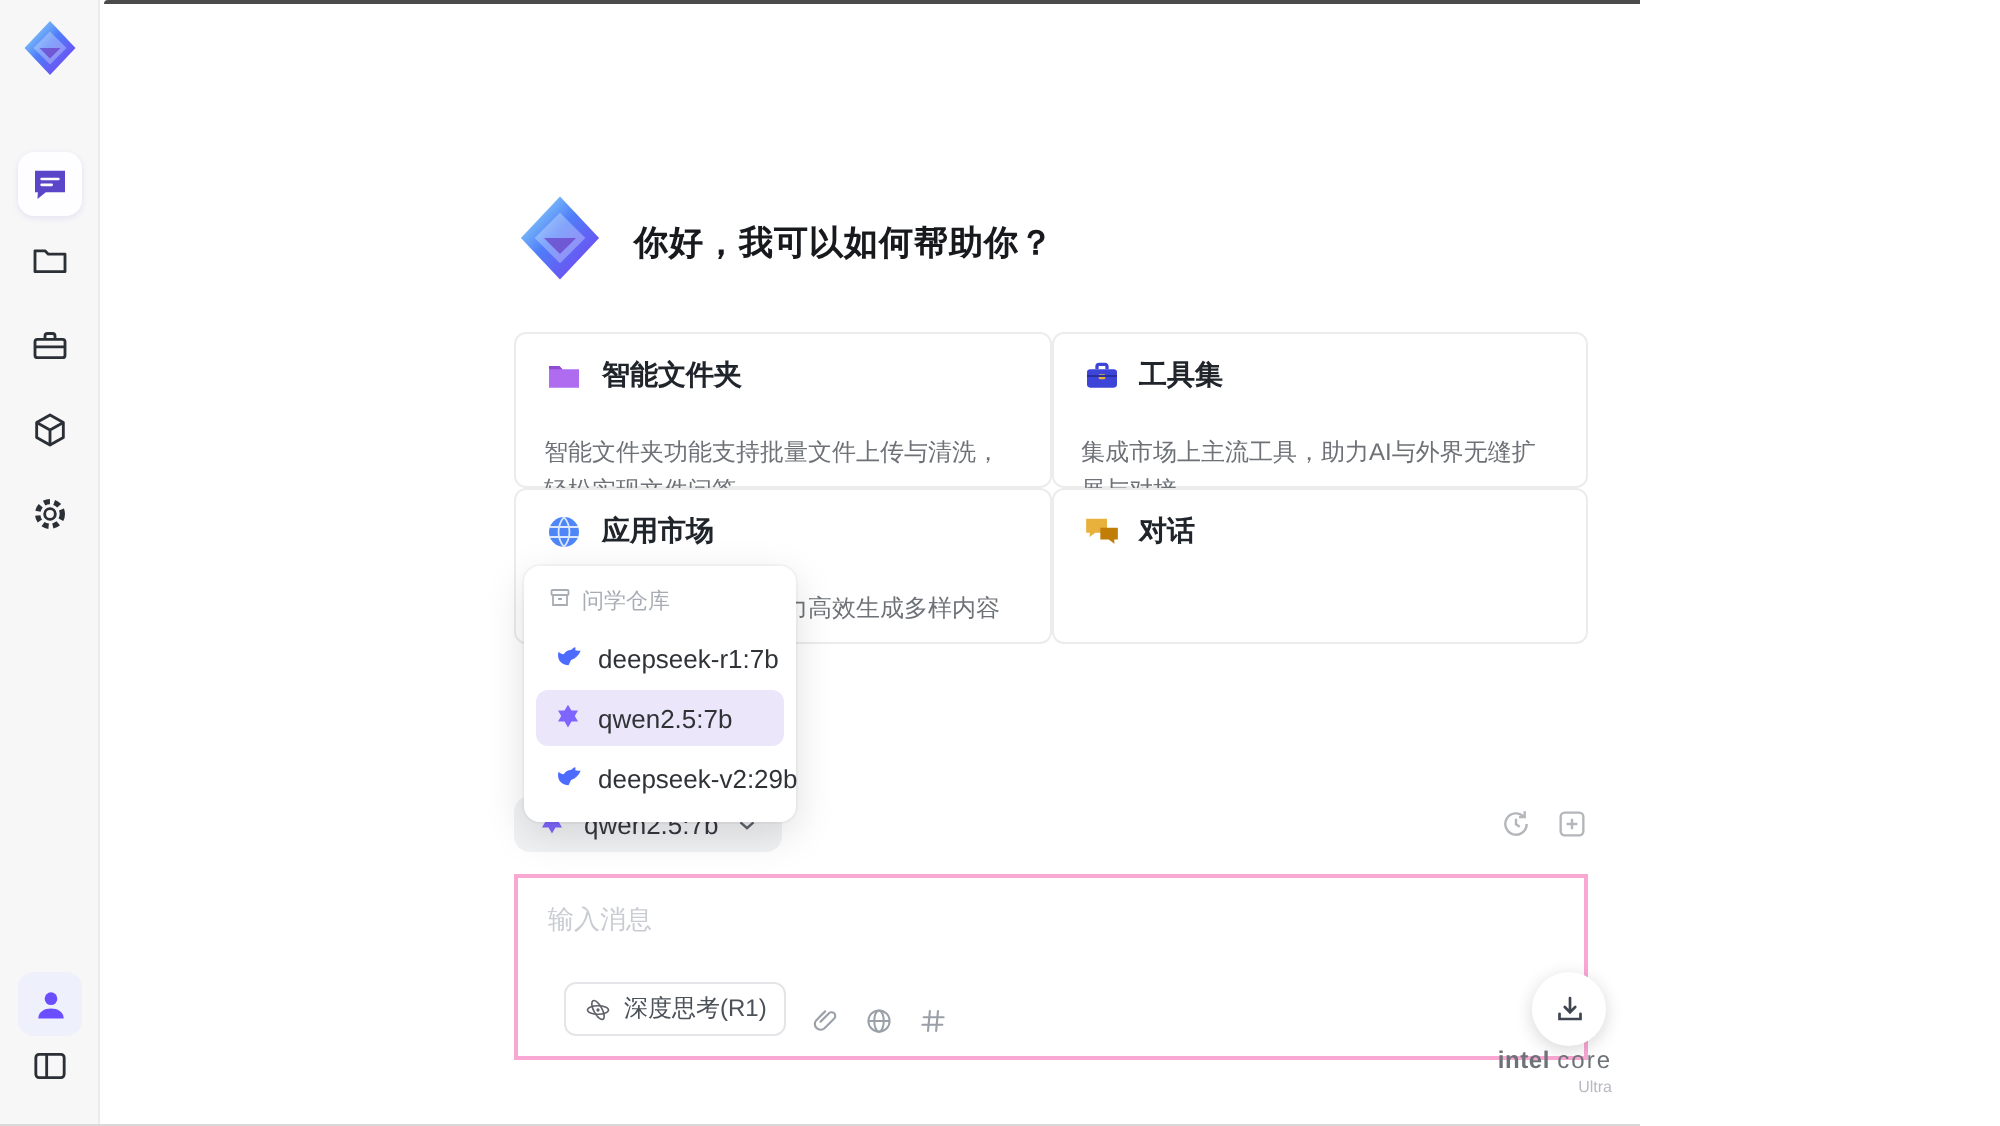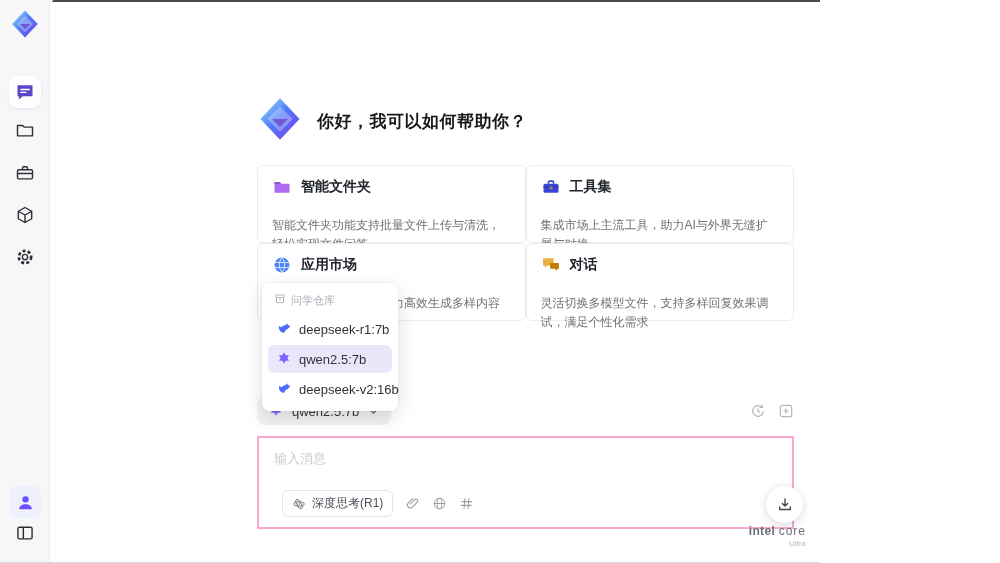--- a/index.html
+++ b/index.html
@@ -37,21 +37,21 @@
               padding:6px 11px;font-size:13px;color:#33373d;cursor:pointer;}
   .ctrl-icons{margin-left:auto;display:flex;align-items:center;gap:12px;}
   .ctrl-icons svg{display:block;cursor:pointer;}
 
   .input-box{margin-top:11px;height:93px;border:2px solid #f9a8d4;border-radius:0;
              position:relative;box-sizing:border-box;background:#fff;}
   .input-box textarea{position:absolute;top:10px;left:13px;right:13px;width:calc(100% - 26px);
              height:42px;border:none;outline:none;resize:none;background:transparent;
              font:13px "Liberation Sans",sans-serif;color:#333;}
   .input-box textarea::placeholder{color:#c9ccd2;}
-  .toolbar{position:absolute;left:13px;right:5px;bottom:10px;display:flex;align-items:center;gap:12px;padding-left:10px;}
+  .toolbar{position:absolute;left:13px;right:5px;bottom:10px;display:flex;align-items:flex-end;gap:12px;padding-left:10px;}
   .think-pill{display:flex;align-items:center;gap:6px;border:1px solid #e4e5e8;border-radius:6px;
               padding:4px 9px;font-size:12px;color:#4b5158;background:#fff;cursor:pointer;}
   .send-btn{margin-left:auto;cursor:pointer;display:flex;}
 
   
   .dropdown{position:absolute;left:262px;top:283px;width:136px;background:#fff;border-radius:8px;
             box-shadow:0 6px 20px rgba(0,0,0,.13),0 0 0 1px rgba(0,0,0,.03);
             padding:8px 6px 8px;z-index:5;box-sizing:border-box;}
   .dd-header{display:flex;align-items:flex-start;gap:5px;font-size:11px;color:#a8adb4;padding:2px 6px 5px;}
   .dd-item{display:flex;align-items:center;gap:7px;font-size:13px;color:#2f3338;
@@ -190,21 +190,20 @@
       </div>
 
       <div class="card">
         <div class="card-head">
           <svg viewBox="0 0 24 24" width="20" height="20">
             <path d="M2.5 4h12.5v8.5H8L4.5 15l.2-2.5H2.5z" fill="#e8b13c"></path>
             <path d="M11 9.5h10.5v7h-2.2l.2 2.5-3.5-2.5H11z" fill="#c07d08"></path>
           </svg>
           <span class="card-title">对话</span>
         </div>
-        <div class="card-desc">灵活切换多模型文件，支持多样回复效果调试，满足个性化需求</div>
       </div>
     </div>
 
     <div class="controls">
       <div class="model-pill">
         <svg viewBox="0 0 24 24" width="16" height="16">
           <path d="M12 2l2.6 4.4H19.5l-2.4 4.1 2.4 4.1h-4.9L12 19.2l-2.6-4.6H4.5l2.4-4.1L4.5 6.4h4.9z" fill="#6b4eff" opacity="0.85"></path>
         </svg>
         <span>qwen2.5:7b</span>
         <svg viewBox="0 0 24 24" width="13" height="13" fill="none" stroke="#5d6168" stroke-width="2.2">
@@ -276,21 +275,21 @@
       <svg viewBox="0 0 24 24" width="16" height="16">
         <path d="M12 2l2.6 4.4H19.5l-2.4 4.1 2.4 4.1h-4.9L12 19.2l-2.6-4.6H4.5l2.4-4.1L4.5 6.4h4.9z" fill="#6b4eff" opacity="0.85"></path>
       </svg>
       <span>qwen2.5:7b</span>
     </div>
 
     <div class="dd-item">
       <svg viewBox="0 0 24 24" width="16" height="16">
         <path d="M21.5 6.6c-1.6 3.8-4.2 6-7.2 6.9l-1.9 4c-4 0-7.9-2.8-7.9-7.5 0-.9.2-1.8.5-2.6 1 1 2.3 1.7 3.8 1.8 1.2-1.9 3.2-3.2 5.7-3.3.6-1 1.7-1.8 3-2 .2.7.2 1.5-.1 2.2.8.1 1.5.3 2.1.5z" fill="#4d6bfe"></path>
       </svg>
-      <span>deepseek-v2:16b</span>
+      <span>deepseek-v2:29b</span>
     </div>
   </div>
 
   <div class="fab">
     <svg viewBox="0 0 24 24" width="18" height="18" fill="none" stroke="#3f4650" stroke-width="1.8" stroke-linecap="round">
       <path d="M12 4v9M8.5 10L12 13.5 15.5 10"></path>
       <path d="M5 14.5V18h14v-3.5"></path>
     </svg>
   </div>
   <div class="intel">

